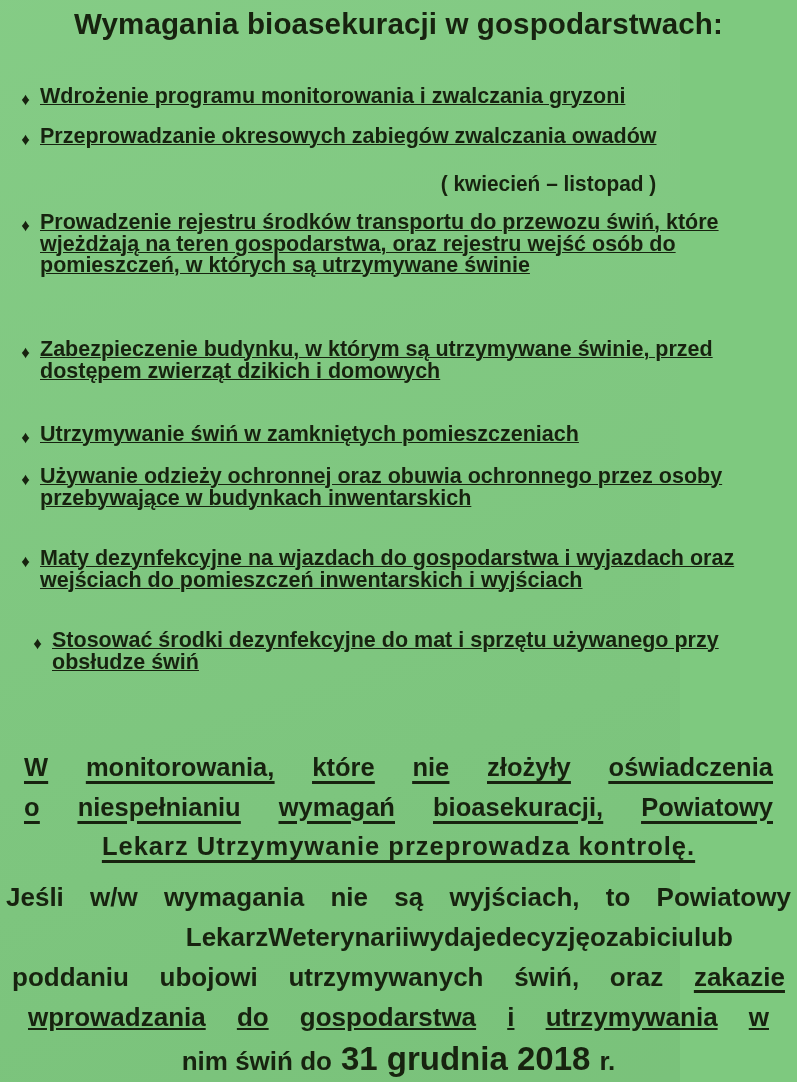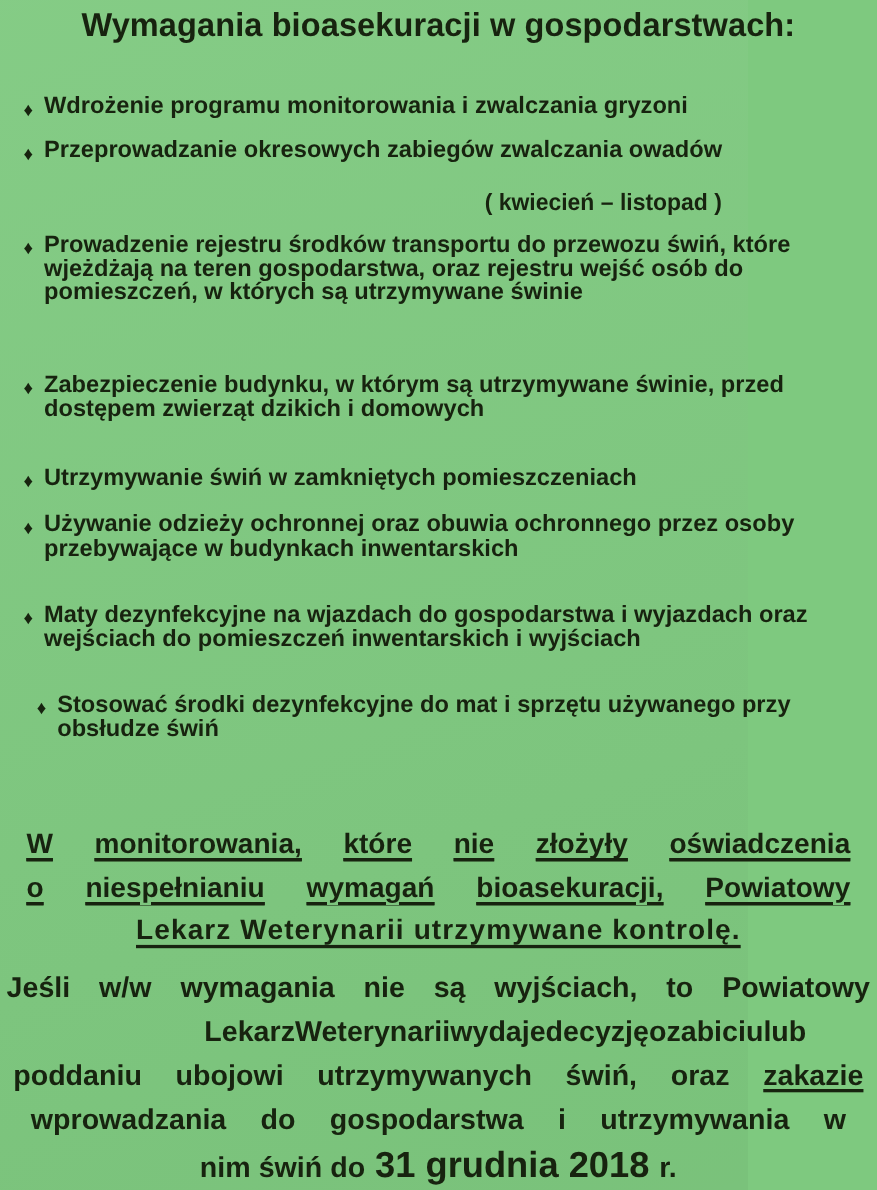--- a/index.html
+++ b/index.html
@@ -47,20 +47,21 @@
     flex: 0 0 auto;
     font-size: 17px;
     line-height: 1;
     width: 22px;
     text-align: right;
     padding-top: 5px;
   }
   .li-body {
     flex: 1 1 auto;
     padding-left: 10px;
+    text-decoration: underline;
   }
   .li-line {
     font-size: 21.5px;
     font-weight: bold;
     line-height: 1.0;
     white-space: nowrap;
     transform: scaleX(0.97);
     transform-origin: left center;
   }
   .li-line + .li-line { margin-top: 16px; }
@@ -221,21 +222,21 @@
       <span>złożyły</span>
       <span>oświadczenia</span>
     </span>
     <span class="ub-line spread" style="margin-top:14px;">
       <span>o</span>
       <span>niespełnianiu</span>
       <span>wymagań</span>
       <span>bioasekuracji,</span>
       <span>Powiatowy</span>
     </span>
-    <span class="ub-line center" style="margin-top:14px; letter-spacing:1px;">Lekarz Weterynarii utrzymywane kontrolę.</span>
+    <span class="ub-line center" style="margin-top:14px; letter-spacing:1px;">Lekarz Utrzymywanie przeprowadza kontrolę.</span>
   </div>
 
   <div class="closing" style="top:884px;">
     <span class="cl-line spread">
       <span>Jeśli</span>
       <span>w/w</span>
       <span>wymagania</span>
       <span>nie</span>
       <span>są</span>
       <span>wyjściach,</span>
@@ -255,21 +256,21 @@
 
     <span class="cl-line spread" style="margin-top:14px; padding:0 6px;">
       <span>poddaniu</span>
       <span>ubojowi</span>
       <span>utrzymywanych</span>
       <span>świń,</span>
       <span>oraz</span>
       <span class="u">zakazie</span>
     </span>
 
-    <span class="cl-line spread" style="margin-top:14px; padding:0 22px;">
+    <span class="cl-line spread" style="margin-top:14px; padding:0 22px;text-decoration:underline;">
       <span>wprowadzania</span>
       <span>do</span>
       <span>gospodarstwa</span>
       <span>i</span>
       <span>utrzymywania</span>
       <span>w</span>
     </span>
 
     <span class="cl-line" style="margin-top:12px;">
       <span>nim  świń  do</span><span class="wsp"></span><span class="big">31  grudnia  2018</span><span class="wsp"></span><span>r.</span>

